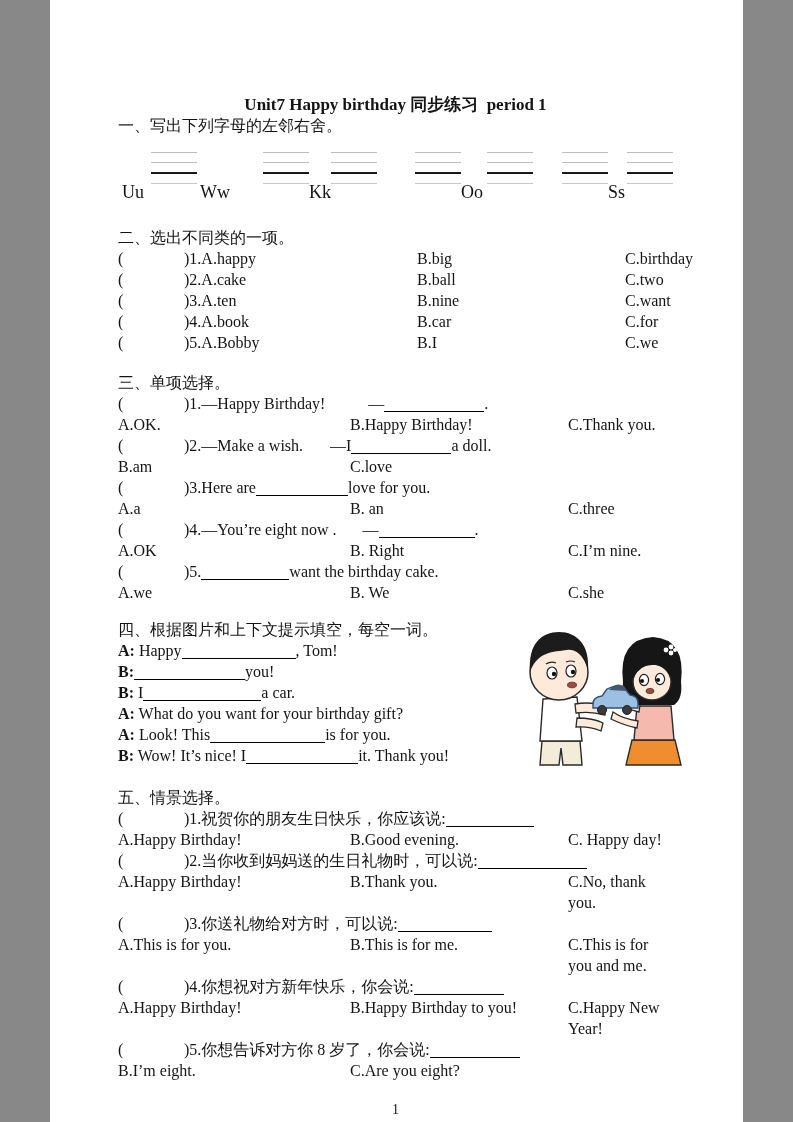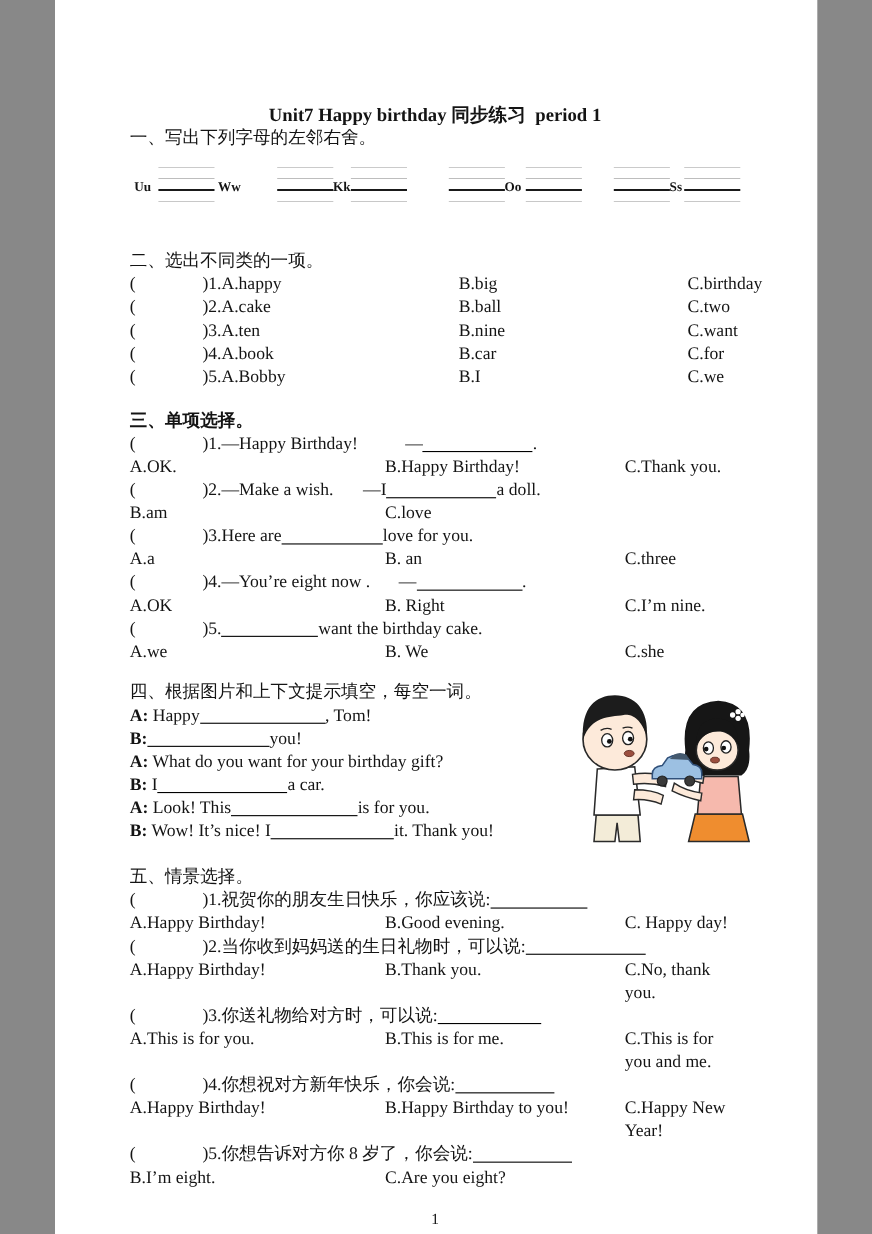--- a/index.html
+++ b/index.html
@@ -15,38 +15,38 @@
     margin:0 auto;
   }
   .line{line-height:21px;white-space:pre-wrap;}
   .title{font-weight:bold;text-align:center;font-size:17px;line-height:21px;white-space:pre-wrap;}
   .paren{display:inline-block;width:66px;}
   .blank{display:inline-block;height:15px;border-bottom:1px solid #000;vertical-align:-3px;}
   .gapseg{display:inline-block;}
   .bold{font-weight:bold;}
   
   .letters-row{display:flex;align-items:flex-start;height:50px;margin-top:12px;}
-  .letter{margin-top:12px;font-size:12px;line-height:21px;font-weight:bold;}
+  .letter{margin-top:34px;font-size:18px;line-height:21px;}
   .ruling{
     width:57px;height:33px;margin-top:4px;
     background-image:linear-gradient(to bottom,
       #bdbdbd 0px,#bdbdbd 1px,transparent 1px,transparent 10px,
       #bdbdbd 10px,#bdbdbd 11px,transparent 11px,transparent 20px,
       #1a1a1a 20px,#1a1a1a 22px,transparent 22px,transparent 31px,
       #c8c8c8 31px,#c8c8c8 32px,transparent 32px);
     background-repeat:no-repeat;
   }
   .ml4{margin-left:4px;}.ml7{margin-left:7px;}.ml3{margin-left:3px;}
   .ml33{margin-left:33px;}.ml38{margin-left:38px;}.ml29{margin-left:29px;}
   .ml2{margin-left:2px;}.mlm0{margin-left:0;}
   
   .cols2{display:grid;grid-template-columns:255px 164px 1fr;line-height:21px;gap:44px;}
   .cols35{display:grid;grid-template-columns:232px 218px 1fr;line-height:21px;}
   .mt-s2{margin-top:29px;}
-  .mt-s3{margin-top:19px;font-weight:bold;}
+  .mt-s3{margin-top:19px;}
   .mt-s4{margin-top:16px;}
   .mt-s5{margin-top:21px;}
   .pagenum{margin-top:18px;text-align:center;font-size:14px;line-height:21px;}
   .illust{position:absolute;left:463px;top:620px;width:188px;height:148px;}
 </style>
 </head>
 <body>
 
 <div class="page">
 
@@ -123,22 +123,22 @@
   <div class="line"><span class="paren">(</span><span><span>)5.</span><span class="blank" style="width: 88px;"></span><span>want the birthday cake.</span></span></div>
   <div class="cols35">
     <span>A.we</span>
     <span>B. We</span>
     <span>C.she</span>
   </div>
 
   <div class="line mt-s4">四、根据图片和上下文提示填空，每空一词。</div>
   <div class="line"><span class="bold">A:</span><span> Happy</span><span class="blank" style="width: 114px;"></span><span>, Tom!</span></div>
   <div class="line"><span class="bold">B:</span><span class="blank" style="width: 111px;"></span><span>you!</span></div>
+  <div class="line"><span class="bold">B:</span><span> I</span><span class="blank" style="width: 118px;"></span><span>a car.</span></div>
   <div class="line"><span class="bold">A:</span><span> What do you want for your birthday gift?</span></div>
-  <div class="line"><span class="bold">B:</span><span> I</span><span class="blank" style="width: 118px;"></span><span>a car.</span></div>
   <div class="line"><span class="bold">A:</span><span> Look! This</span><span class="blank" style="width: 115px;"></span><span>is for you.</span></div>
   <div class="line"><span class="bold">B:</span><span> Wow! It’s nice! I</span><span class="blank" style="width: 112px;"></span><span>it. Thank you!</span></div>
 
   <div class="line mt-s5">五、情景选择。</div>
 
   <div class="line"><span class="paren">(</span><span><span>)1.祝贺你的朋友生日快乐，你应该说:</span><span class="blank" style="width: 88px;"></span></span></div>
   <div class="cols35">
     <span>A.Happy Birthday!</span>
     <span>B.Good evening.</span>
     <span>C. Happy day!</span>

